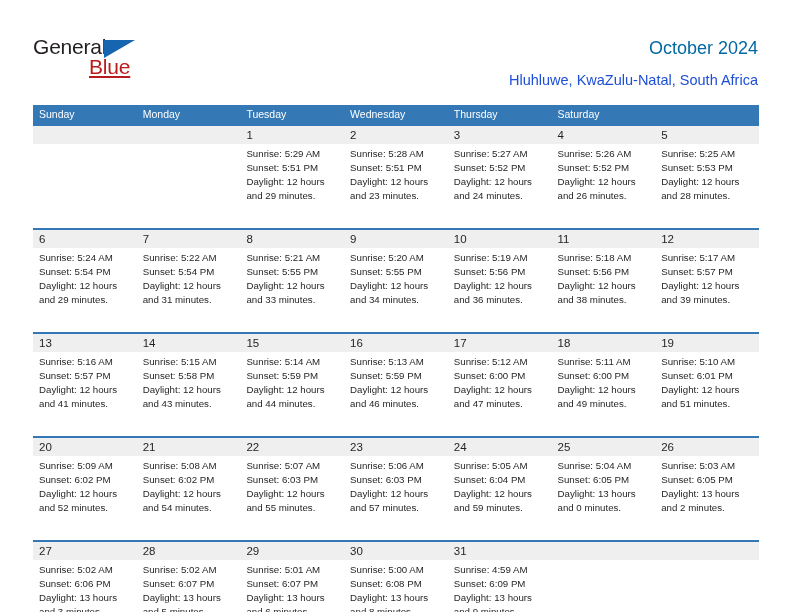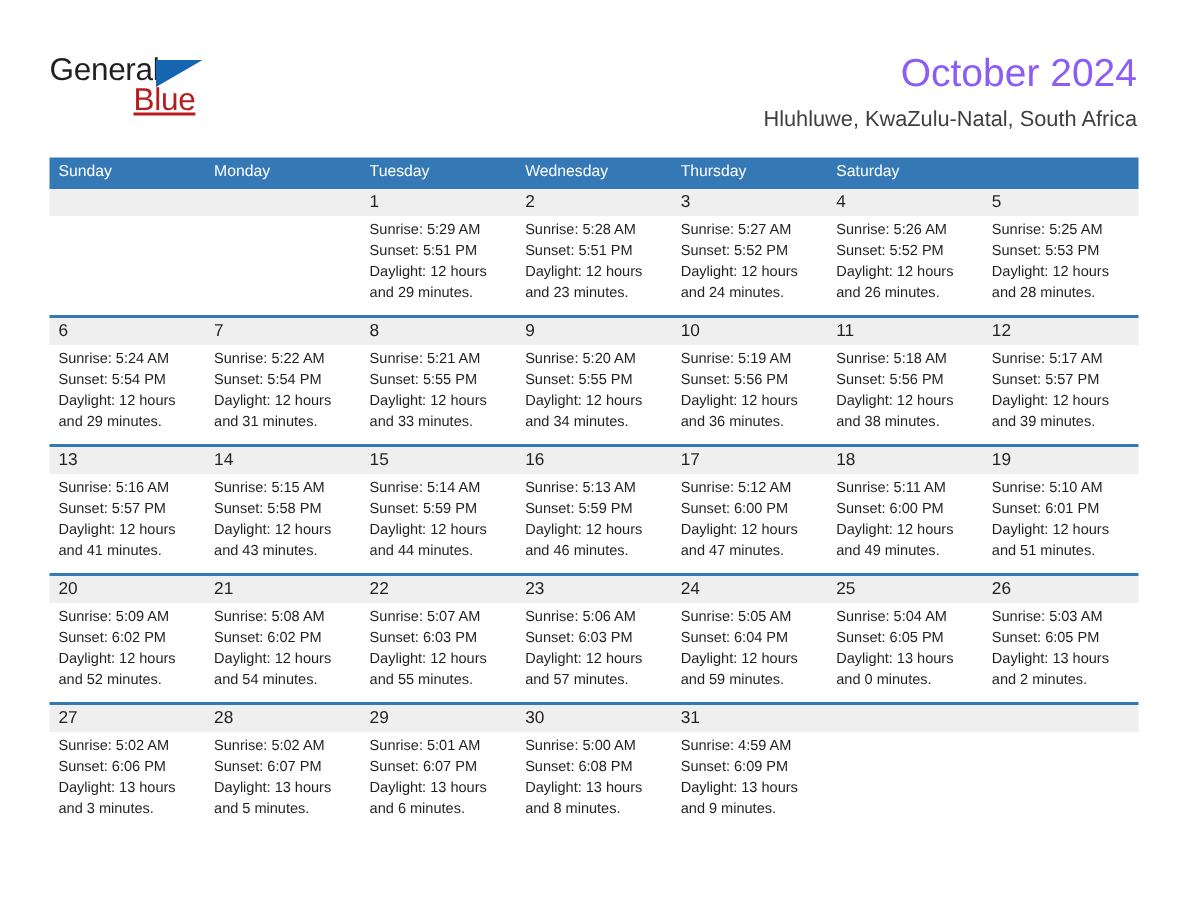--- a/index.html
+++ b/index.html
@@ -64,30 +64,30 @@
     text-decoration: underline;
   }
 
   .title-block {
     position: absolute;
     right: 34px;
     top: 32px;
     text-align: right;
   }
   .cal-title {
-    font-size: 26px;
+    font-size: 18px;
     font-weight: normal;
-    color: #8b5cf6;
+    color: #0369a1;
     line-height: 32px;
     white-space: nowrap;
   }
   .cal-subtitle {
     font-size: 14.5px;
     font-weight: normal;
-    color: #404040;
+    color: #1d4ed8;
     line-height: 20px;
     margin-top: 6px;
     white-space: nowrap;
   }
 
   
   .calendar {
     position: absolute;
     left: 33px;
     top: 105px;
@@ -126,21 +126,21 @@
     height: 18px;
     font-size: 11.5px;
     line-height: 18px;
     padding-left: 6px;
     color: #231f20;
   }
   .week-body {
     display: flex;
     width: 726px;
     background: #ffffff;
-    height: 66px;
+    height: 84px;
   }
   .cell {
     width: 103.71px;
     padding-left: 6px;
     padding-top: 3px;
   }
   .cell .line {
     font-size: 9.7px;
     line-height: 14px;
     color: #231f20;

